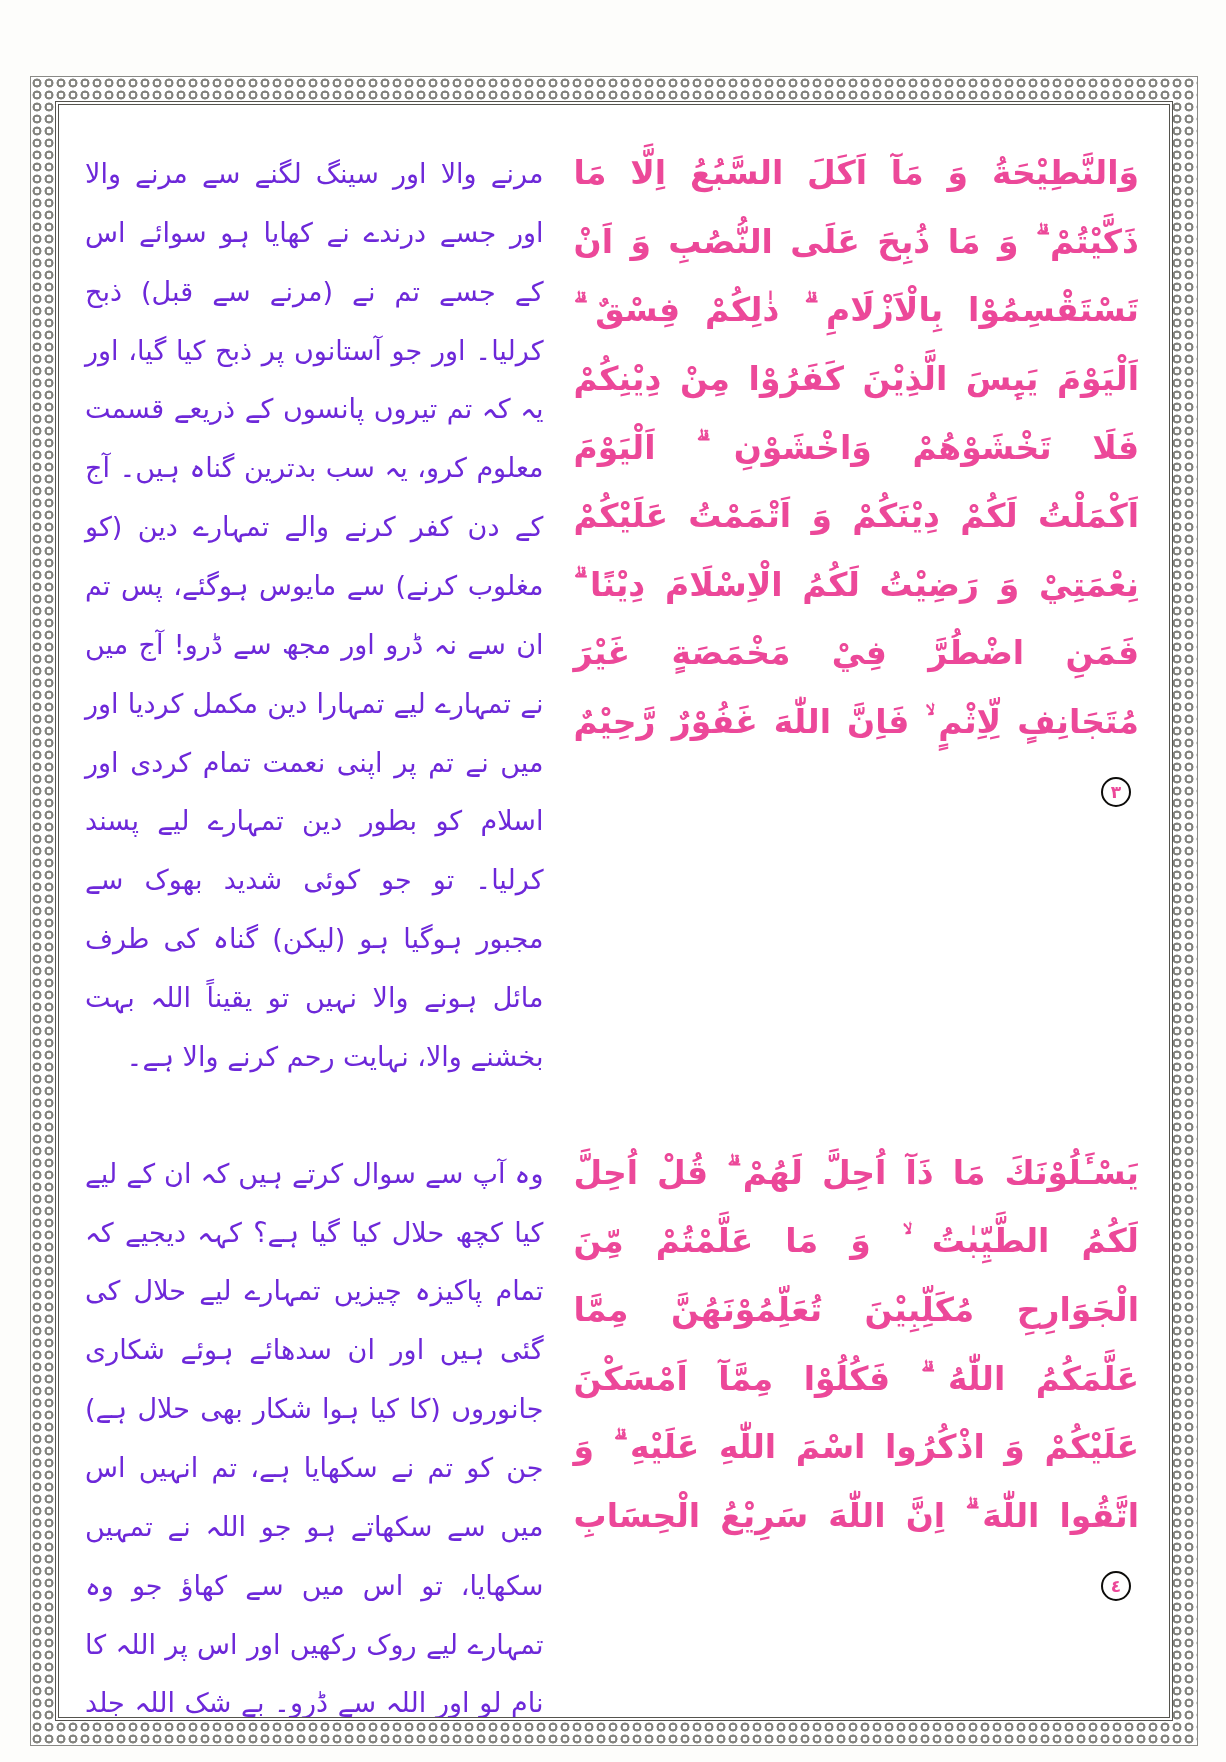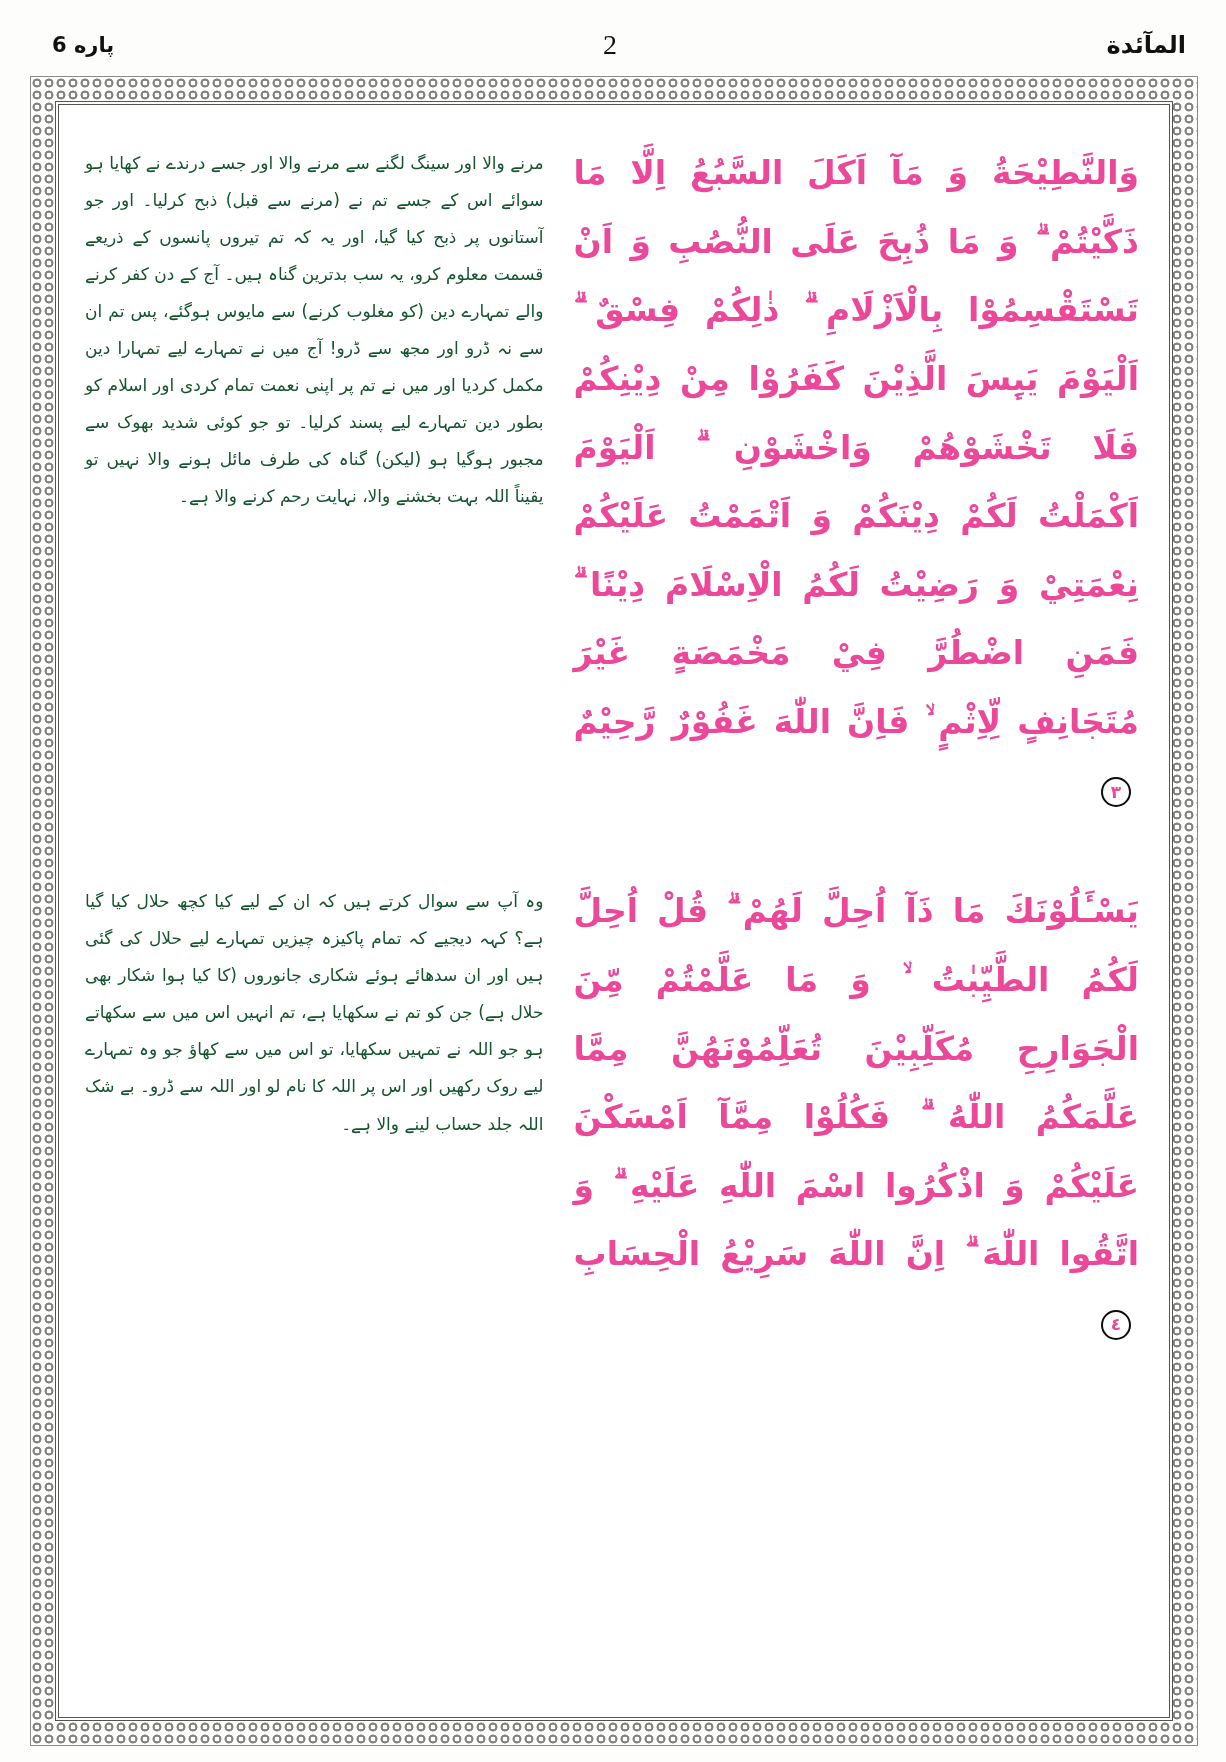--- a/index.html
+++ b/index.html
@@ -76,24 +76,24 @@
   .content-grid {
     direction: ltr;            
     display: grid;
     grid-template-columns: 43.5% 1fr;
     column-gap: 30px;
     row-gap: 52px;
   }
 
   .urdu-cell {
     direction: rtl;
-    font-size: 17px;
+    font-size: 27px;
     line-height: 2.18;
     text-align: justify;
-    color: #14532d;
+    color: #6d28d9;
     padding-top: 6px;
   }
   .arabic-cell {
     direction: rtl;
     font-size: 33px;
     font-weight: bold;
     line-height: 2.08;
     text-align: justify;
     color: #ec4899;
     word-spacing: 4px;
@@ -113,25 +113,20 @@
     margin: 0 8px;
     vertical-align: middle;
   }
   .ayah:empty { display: none; }
 </style>
 </head>
 <body>
 
 <div class="page">
 
-  <div class="header">
-    <span class="para">پاره 6</span>
-    <span class="pageno">2</span>
-    <span class="surah">المآئدة</span>
-  </div>
 
   <div class="frame">
     <div class="inner">
       <div class="content-grid">
 
         <div class="urdu-cell">
           <span>مرنے والا اور سینگ لگنے سے مرنے والا اور جسے درندے نے کھایا ہو سوائے اس کے جسے تم نے (مرنے سے قبل) ذبح کرلیا۔ اور جو آستانوں پر ذبح کیا گیا، اور یہ کہ تم تیروں پانسوں کے ذریعے قسمت معلوم کرو، یہ سب بدترین گناہ ہیں۔ آج کے دن کفر کرنے والے تمہارے دین (کو مغلوب کرنے) سے مایوس ہوگئے، پس تم ان سے نہ ڈرو اور مجھ سے ڈرو! آج میں نے تمہارے لیے تمہارا دین مکمل کردیا اور میں نے تم پر اپنی نعمت تمام کردی اور اسلام کو بطور دین تمہارے لیے پسند کرلیا۔ تو جو کوئی شدید بھوک سے مجبور ہوگیا ہو (لیکن) گناہ کی طرف مائل ہونے والا نہیں تو یقیناً اللہ بہت بخشنے والا، نہایت رحم کرنے والا ہے۔</span>
         </div>
         <div class="arabic-cell">
           <span>وَالنَّطِيْحَةُ وَ مَآ اَكَلَ السَّبُعُ اِلَّا مَا ذَكَّيْتُمْ ۗ وَ مَا ذُبِحَ عَلَى النُّصُبِ وَ اَنْ تَسْتَقْسِمُوْا بِالْاَزْلَامِ ۗ ذٰلِكُمْ فِسْقٌ ۗ اَلْيَوْمَ يَىِٕسَ الَّذِيْنَ كَفَرُوْا مِنْ دِيْنِكُمْ فَلَا تَخْشَوْهُمْ وَاخْشَوْنِ ۗ اَلْيَوْمَ اَكْمَلْتُ لَكُمْ دِيْنَكُمْ وَ اَتْمَمْتُ عَلَيْكُمْ نِعْمَتِيْ وَ رَضِيْتُ لَكُمُ الْاِسْلَامَ دِيْنًا ۗ فَمَنِ اضْطُرَّ فِيْ مَخْمَصَةٍ غَيْرَ مُتَجَانِفٍ لِّاِثْمٍ ۙ فَاِنَّ اللّٰهَ غَفُوْرٌ رَّحِيْمٌ</span><span class="ayah">٣</span>

